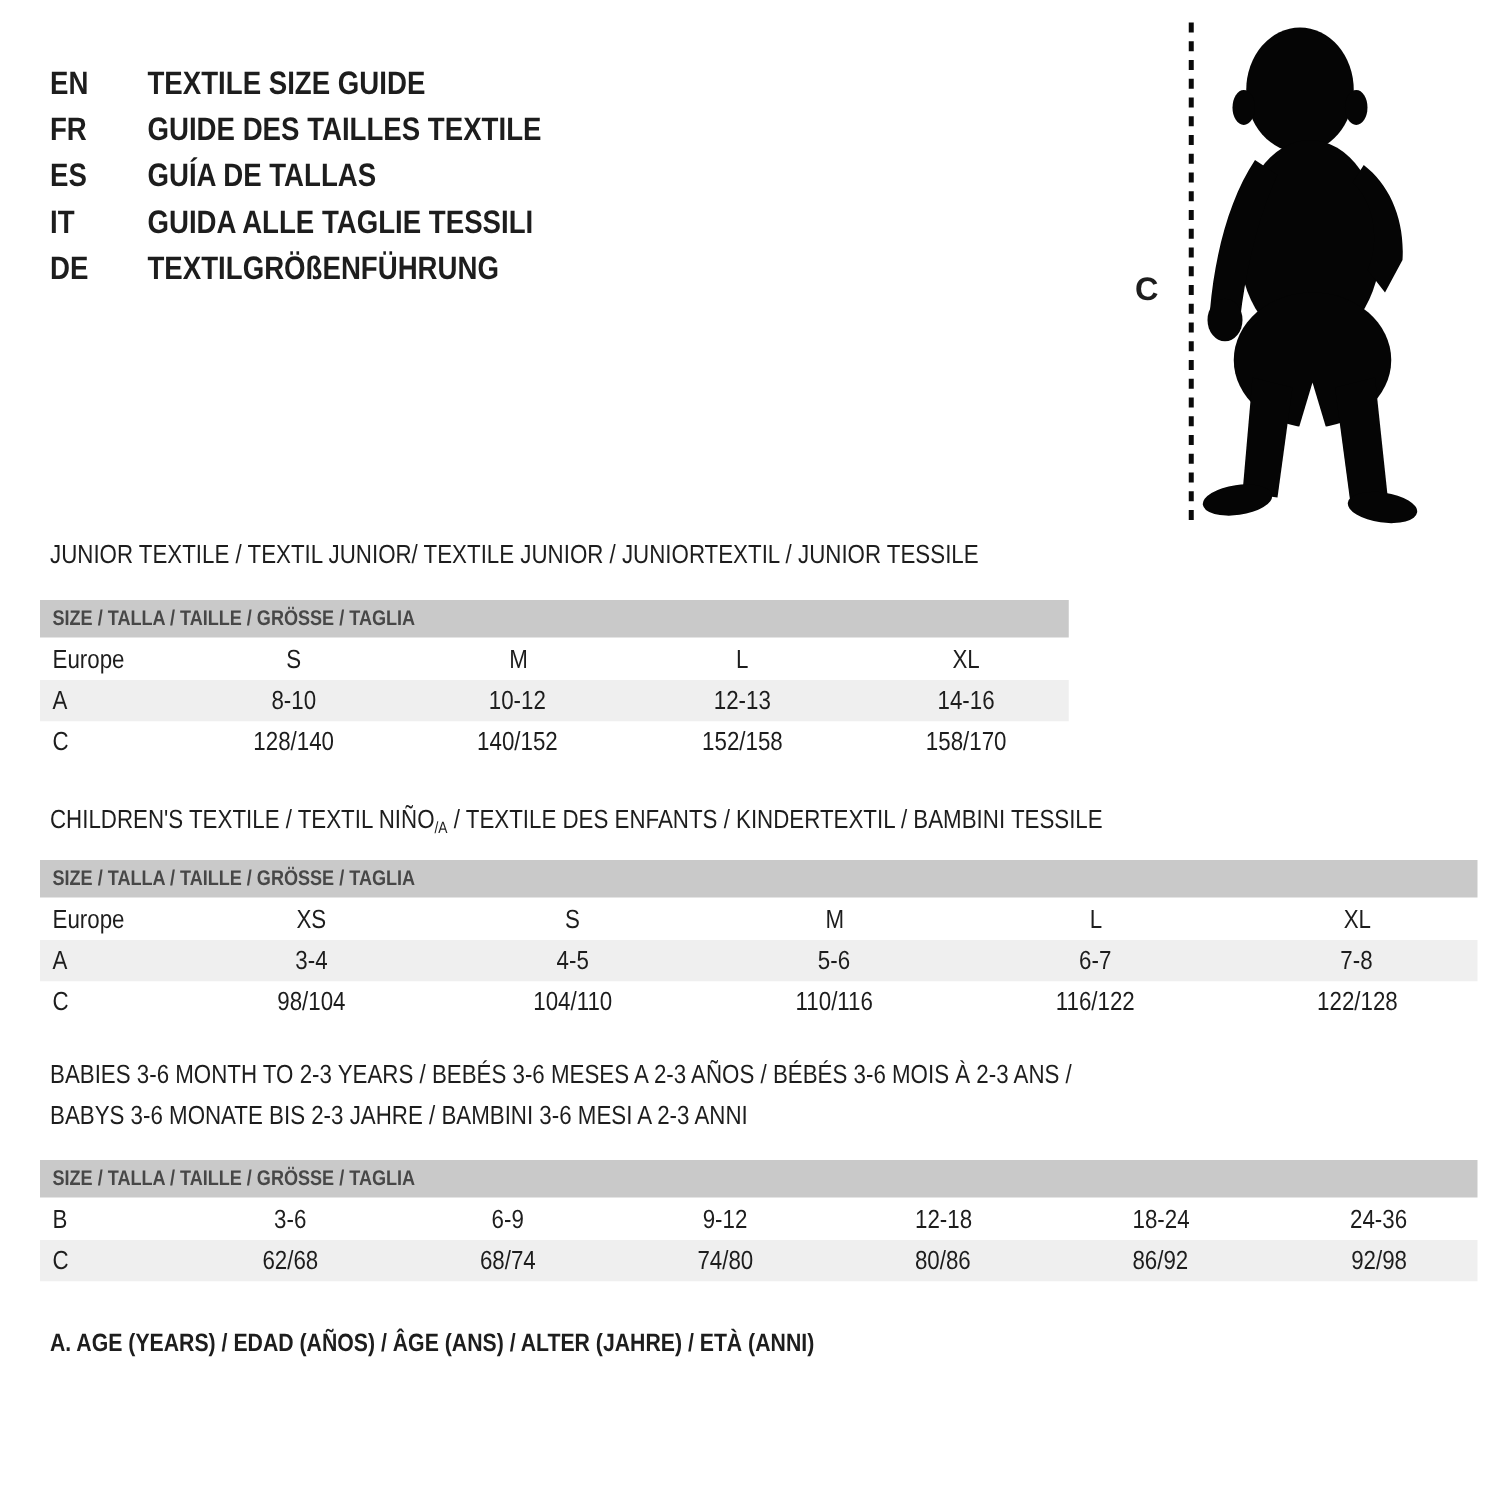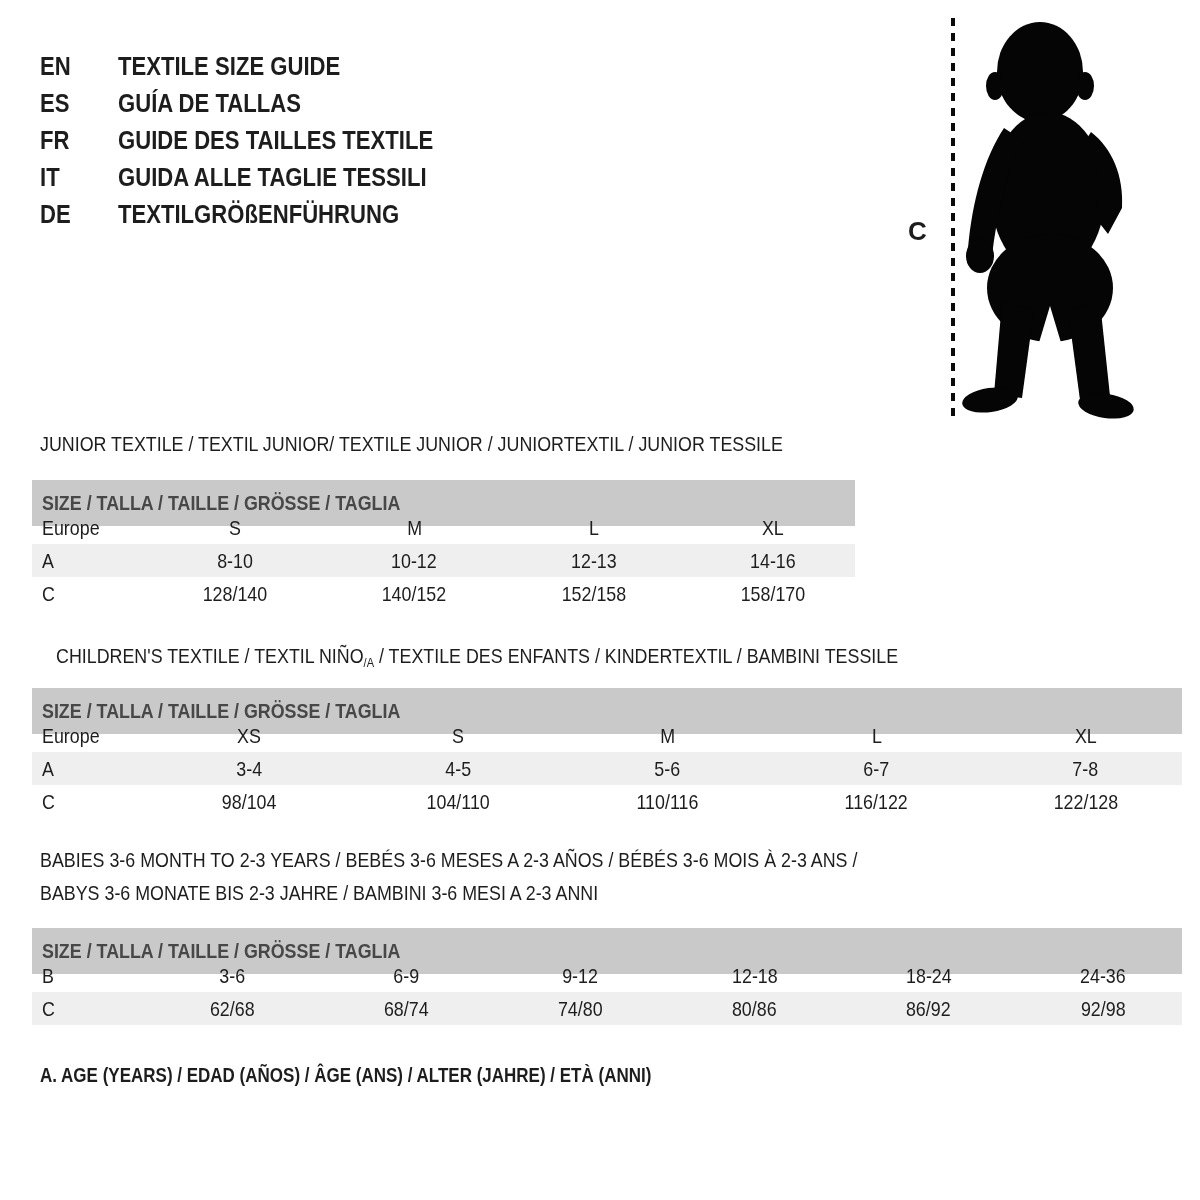--- a/index.html
+++ b/index.html
@@ -26,23 +26,23 @@
   
   .figure-wrap{position:absolute;left:898px;top:10px;width:252px;height:414px;}
   .figure-c{position:absolute;left:908px;top:216px;font-size:26px;font-weight:700;}
 
   
   .sec-title{position:absolute;left:40px;font-size:21px;font-weight:400;letter-spacing:0;}
   .sub-a{font-size:13px;vertical-align:-4px;}
 
   
   .size-bar{
-    position:absolute;left:32px;height:46px;background:var(--size-bar-bg);
+    position:absolute;left:32px;height:30px;background:var(--size-bar-bg);
     display:flex;align-items:center;padding-left:10px;box-sizing:border-box;
-    font-size:21px;font-weight:700;color:var(--size-bar-text);
+    font-size:17px;font-weight:700;color:var(--size-bar-text);
   }
   
   .rows{position:absolute;left:32px;}
   .t-row{display:flex;height:33px;align-items:center;font-size:21px;gap:16px;}
   .t-row.shaded{background:var(--shaded-row-bg);}
   .t-label{width:105px;padding-left:10px;box-sizing:border-box;text-align:left;}
   .t-cell{flex:1;text-align:center;}
 
   
   .footnotes{position:absolute;left:40px;top:1064px;font-size:20px;font-weight:700;}
@@ -50,26 +50,26 @@
 </style>
 </head>
 <body>
 
 <section class="lang-block">
   <div class="lang-row">
     <span class="lang-code"><span class="cx">EN</span></span>
     <span class="cx">TEXTILE SIZE GUIDE</span>
   </div>
   <div class="lang-row">
+    <span class="lang-code"><span class="cx">FR</span></span>
+    <span class="cx">GUIDE DES TAILLES TEXTILE</span>
+  </div>
+  <div class="lang-row">
     <span class="lang-code"><span class="cx">ES</span></span>
     <span class="cx">GUÍA DE TALLAS</span>
-  </div>
-  <div class="lang-row">
-    <span class="lang-code"><span class="cx">FR</span></span>
-    <span class="cx">GUIDE DES TAILLES TEXTILE</span>
   </div>
   <div class="lang-row">
     <span class="lang-code"><span class="cx">IT</span></span>
     <span class="cx">GUIDA ALLE TAGLIE TESSILI</span>
   </div>
   <div class="lang-row">
     <span class="lang-code"><span class="cx">DE</span></span>
     <span class="cx">TEXTILGRÖßENFÜHRUNG</span>
   </div>
 </section>
@@ -119,21 +119,21 @@
   </div>
   <div class="t-row">
     <span class="t-label"><span class="cx">C</span></span>
     <span class="t-cell"><span class="cxc">128/140</span></span>
     <span class="t-cell"><span class="cxc">140/152</span></span>
     <span class="t-cell"><span class="cxc">152/158</span></span>
     <span class="t-cell"><span class="cxc">158/170</span></span>
   </div>
 </div>
 
-<div class="sec-title" style="top:644px;margin-left:16px;">
+<div class="sec-title" style="top:644px;">
   <span class="cx"><span>CHILDREN'S TEXTILE / TEXTIL NIÑO</span><span class="sub-a">/A</span><span> / TEXTILE DES ENFANTS / KINDERTEXTIL / BAMBINI TESSILE</span></span>
 </div>
 <div class="size-bar" style="top:688px;width:1150px;">
   <span class="cx">SIZE / TALLA / TAILLE / GRÖSSE / TAGLIA</span>
 </div>
 <div class="rows" style="top:719px;width:1150px;">
   <div class="t-row">
     <span class="t-label"><span class="cx">Europe</span></span>
     <span class="t-cell"><span class="cxc">XS</span></span>
     <span class="t-cell"><span class="cxc">S</span></span>

